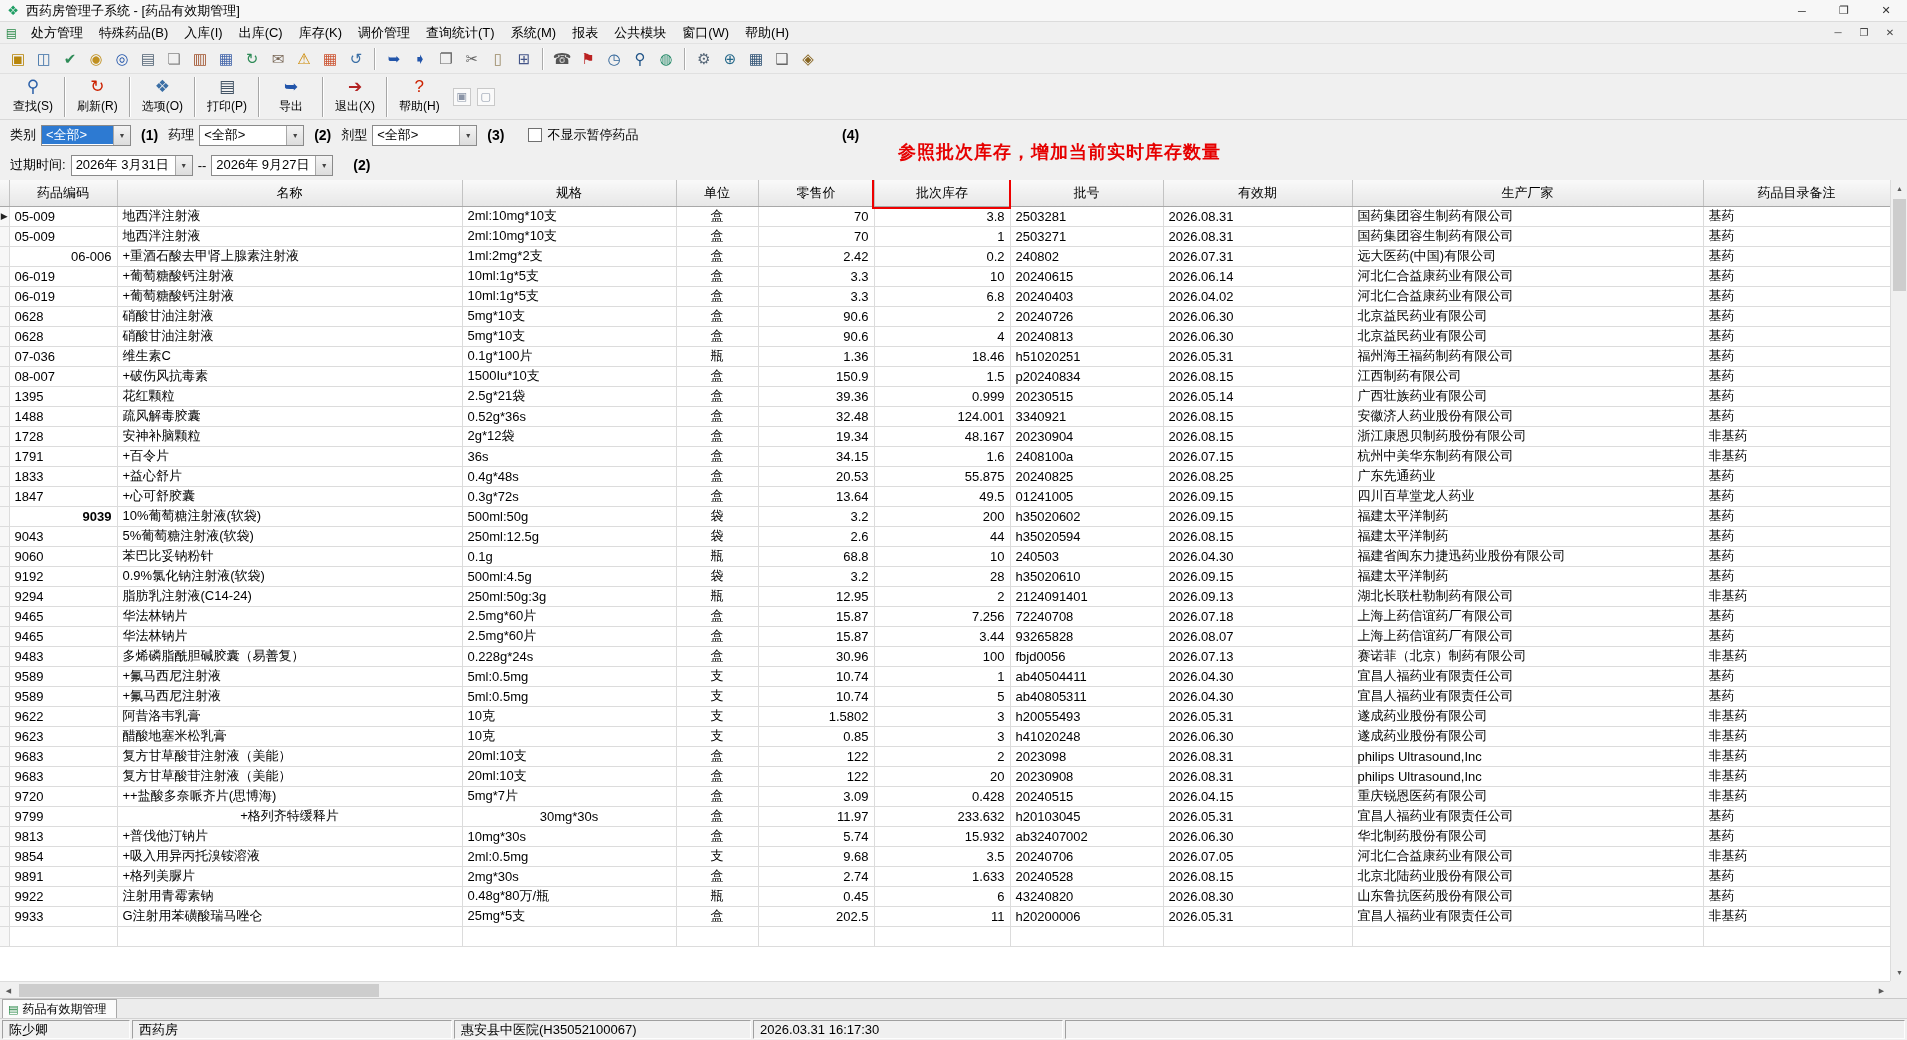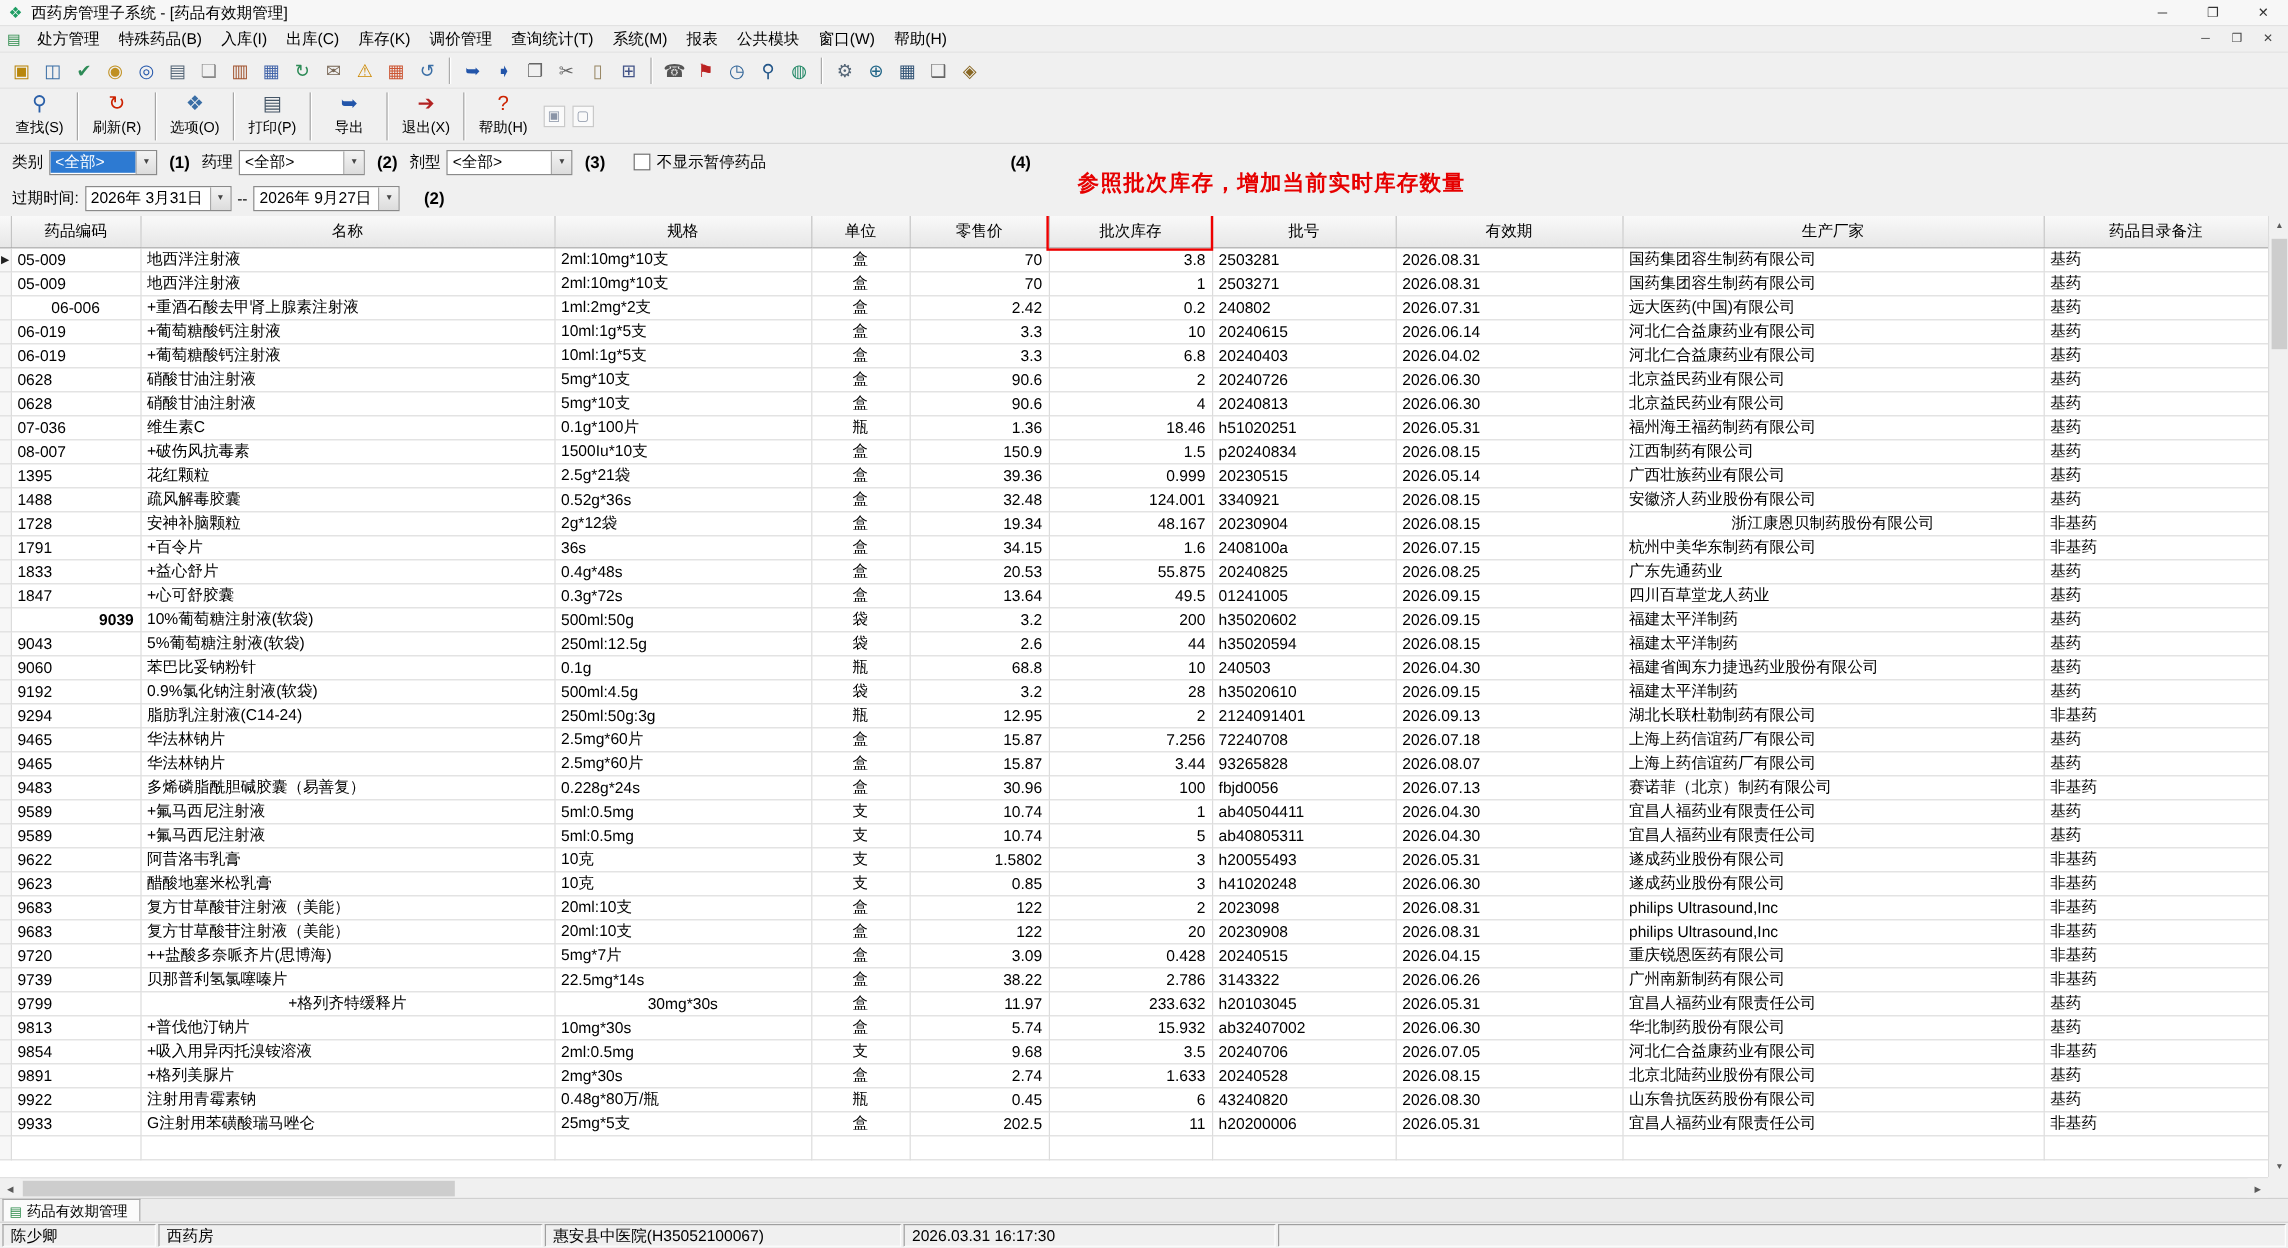--- a/index.html
+++ b/index.html
@@ -309,21 +309,21 @@
               <td style="text-align: center;">盒</td>
               <td style="text-align: right;">70</td>
               <td style="text-align: right;">1</td>
               <td style="text-align: left;">2503271</td>
               <td style="text-align: left;">2026.08.31</td>
               <td style="text-align: left;">国药集团容生制药有限公司</td>
               <td style="text-align: left;">基药</td>
             </tr>
             <tr>
               <td class="selcell"></td>
-              <td style="text-align: center; margin-left: 24px;">06-006</td>
+              <td style="text-align: right; margin-left: 24px;">06-006</td>
               <td style="text-align: left;">+重酒石酸去甲肾上腺素注射液</td>
               <td style="text-align: left;">1ml:2mg*2支</td>
               <td style="text-align: center;">盒</td>
               <td style="text-align: right;">2.42</td>
               <td style="text-align: right;">0.2</td>
               <td style="text-align: left;">240802</td>
               <td style="text-align: left;">2026.07.31</td>
               <td style="text-align: left;">远大医药(中国)有限公司</td>
               <td style="text-align: left;">基药</td>
             </tr>
@@ -434,21 +434,21 @@
             <tr>
               <td class="selcell"></td>
               <td style="text-align: left;">1728</td>
               <td style="text-align: left;">安神补脑颗粒</td>
               <td style="text-align: left;">2g*12袋</td>
               <td style="text-align: center;">盒</td>
               <td style="text-align: right;">19.34</td>
               <td style="text-align: right;">48.167</td>
               <td style="text-align: left;">20230904</td>
               <td style="text-align: left;">2026.08.15</td>
-              <td style="text-align: center;">浙江康恩贝制药股份有限公司</td>
+              <td style="text-align: left;">浙江康恩贝制药股份有限公司</td>
               <td style="text-align: left;">非基药</td>
             </tr>
             <tr>
               <td class="selcell"></td>
               <td style="text-align: left;">1791</td>
               <td style="text-align: left;">+百令片</td>
               <td style="text-align: left;">36s</td>
               <td style="text-align: center;">盒</td>
               <td style="text-align: right;">34.15</td>
               <td style="text-align: right;">1.6</td>
@@ -669,33 +669,20 @@
               <td class="selcell"></td>
               <td style="text-align: left;">9720</td>
               <td style="text-align: left;">++盐酸多奈哌齐片(思博海)</td>
               <td style="text-align: left;">5mg*7片</td>
               <td style="text-align: center;">盒</td>
               <td style="text-align: right;">3.09</td>
               <td style="text-align: right;">0.428</td>
               <td style="text-align: left;">20240515</td>
               <td style="text-align: left; margin-left: 48px;">2026.04.15</td>
               <td style="text-align: left;">重庆锐恩医药有限公司</td>
-              <td style="text-align: left;">非基药</td>
-            </tr>
-            <tr>
-              <td class="selcell"></td>
-              <td style="text-align: left;">9739</td>
-              <td style="text-align: left;">贝那普利氢氯噻嗪片</td>
-              <td style="text-align: left;">22.5mg*14s</td>
-              <td style="text-align: center;">盒</td>
-              <td style="text-align: right;">38.22</td>
-              <td style="text-align: right;">2.786</td>
-              <td style="text-align: left;">3143322</td>
-              <td style="text-align: left;">2026.06.26</td>
-              <td style="text-align: left;">广州南新制药有限公司</td>
               <td style="text-align: left;">非基药</td>
             </tr>
             <tr>
               <td class="selcell"></td>
               <td style="text-align: left;">9799</td>
               <td style="text-align: center;">+格列齐特缓释片</td>
               <td style="text-align: center; margin-top: 46px;">30mg*30s</td>
               <td style="text-align: center;">盒</td>
               <td style="text-align: right;">11.97</td>
               <td style="text-align: right;">233.632</td>

